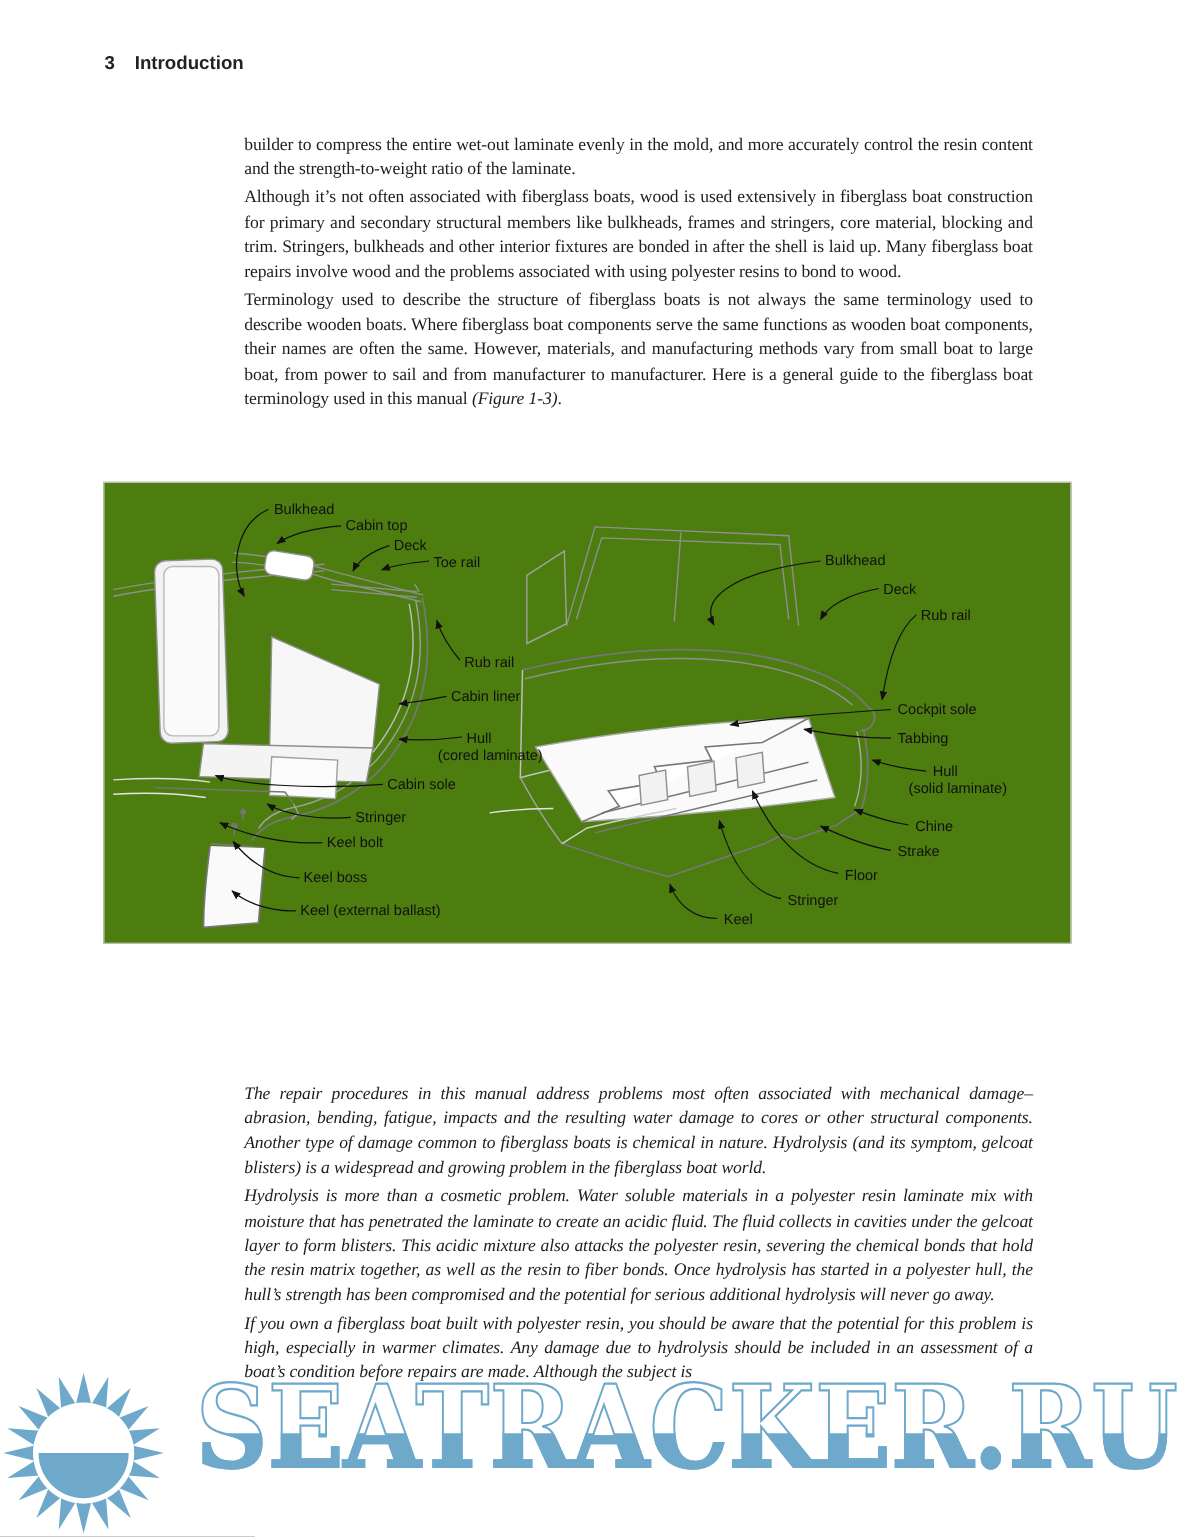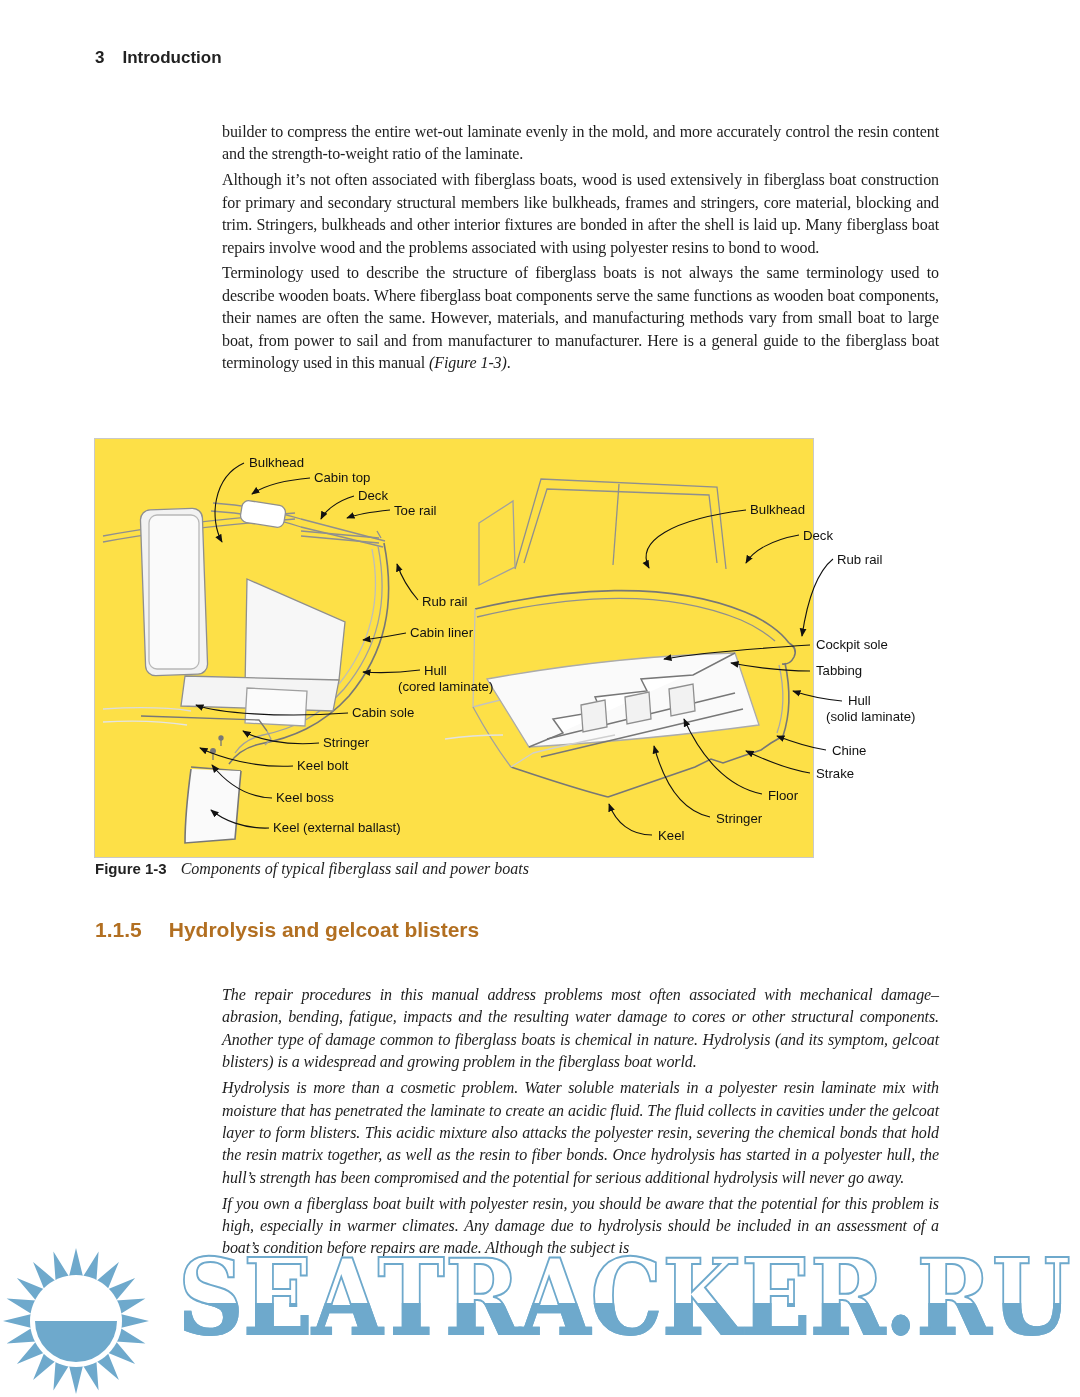--- a/index.html
+++ b/index.html
@@ -12,22 +12,22 @@
   .runhead{position:absolute; top:48px; left:95px; font-family:"Liberation Sans","DejaVu Sans",sans-serif;
     font-weight:bold; font-size:17px; color:#222; display:flex; gap:18px;}
   
   .col{position:absolute; left:222px; width:717px; font-size:16px; line-height:22.4px;
     text-align:justify; letter-spacing:-0.1px;}
   .col p{margin:0 0 3.5px 0;}
   .col em{font-style:italic;margin-top:37px;}
   .top-col{top:121px;}
   .bot-col{top:984px;font-style:italic;}
   
-  .figure-box{position:absolute; left:94px; top:438px; width:720px; height:420px;
-    border:1px solid #c9c9c9; background:#fde047; box-sizing:border-box;}
+  .figure-box{position:absolute; left:94px; top:438px; width:880px; height:420px;
+    border:1px solid #c9c9c9; background:#4d7c0f; box-sizing:border-box;}
   .figure-box svg{display:block;}
   .fig-caption{position:absolute; left:95px; top:860px; font-size:16px; color:#222;}
   .fig-caption .cap-label{font-family:"Liberation Sans","DejaVu Sans",sans-serif; font-weight:bold; font-size:15px;}
   .fig-caption .cap-text{font-style:italic; margin-left:14px;}
   
   .sec-head{position:absolute; left:95px; top:918px; font-family:"Liberation Sans","DejaVu Sans",sans-serif;
     font-weight:bold; font-size:21px;}
   .sec-head .sec-num{margin-right:27px;}
   
   .watermark{position:absolute; left:0; top:1240px; width:880px; height:157px; z-index:5; pointer-events:none;}
@@ -168,27 +168,21 @@
           <text x="731" y="282">(solid laminate)</text>
           <text x="737" y="316">Chine</text>
           <text x="721" y="339">Strake</text>
           <text x="673" y="361">Floor</text>
           <text x="621" y="384">Stringer</text>
           <text x="563" y="401">Keel</text>
         </g>
     </svg>
   </div>
 
-  <div class="fig-caption">
-    <span class="cap-label">Figure 1-3</span><span class="cap-text">Components of typical fiberglass sail and power boats</span>
-  </div>
 
-  <div class="sec-head" style="color: rgb(178, 111, 33);">
-    <span class="sec-num">1.1.5</span><span>Hydrolysis and gelcoat blisters</span>
-  </div>
 
   <div class="col bot-col">
     <p>The repair procedures in this manual address problems most often associated with mechanical damage–abrasion, bending, fatigue, impacts and the resulting water damage to cores or other structural components. Another type of damage common to fiberglass boats is chemical in nature. Hydrolysis (and its symptom, gelcoat blisters) is a widespread and growing problem in the fiberglass boat world.</p>
     <p>Hydrolysis is more than a cosmetic problem. Water soluble materials in a polyester resin laminate mix with moisture that has penetrated the laminate to create an acidic fluid. The fluid collects in cavities under the gelcoat layer to form blisters. This acidic mixture also attacks the polyester resin, severing the chemical bonds that hold the resin matrix together, as well as the resin to fiber bonds. Once hydrolysis has started in a polyester hull, the hull’s strength has been compromised and the potential for serious additional hydrolysis will never go away.</p>
     <p>If you own a fiberglass boat built with polyester resin, you should be aware that the potential for this problem is high, especially in warmer climates. Any damage due to hydrolysis should be included in an assessment of a boat’s condition before repairs are made. Although the subject is</p>
   </div>
 
   <div class="watermark">
     <svg class="wm-sun" width="150" height="152" viewBox="0 0 150 152">
       <g id="wm-sun-g">

